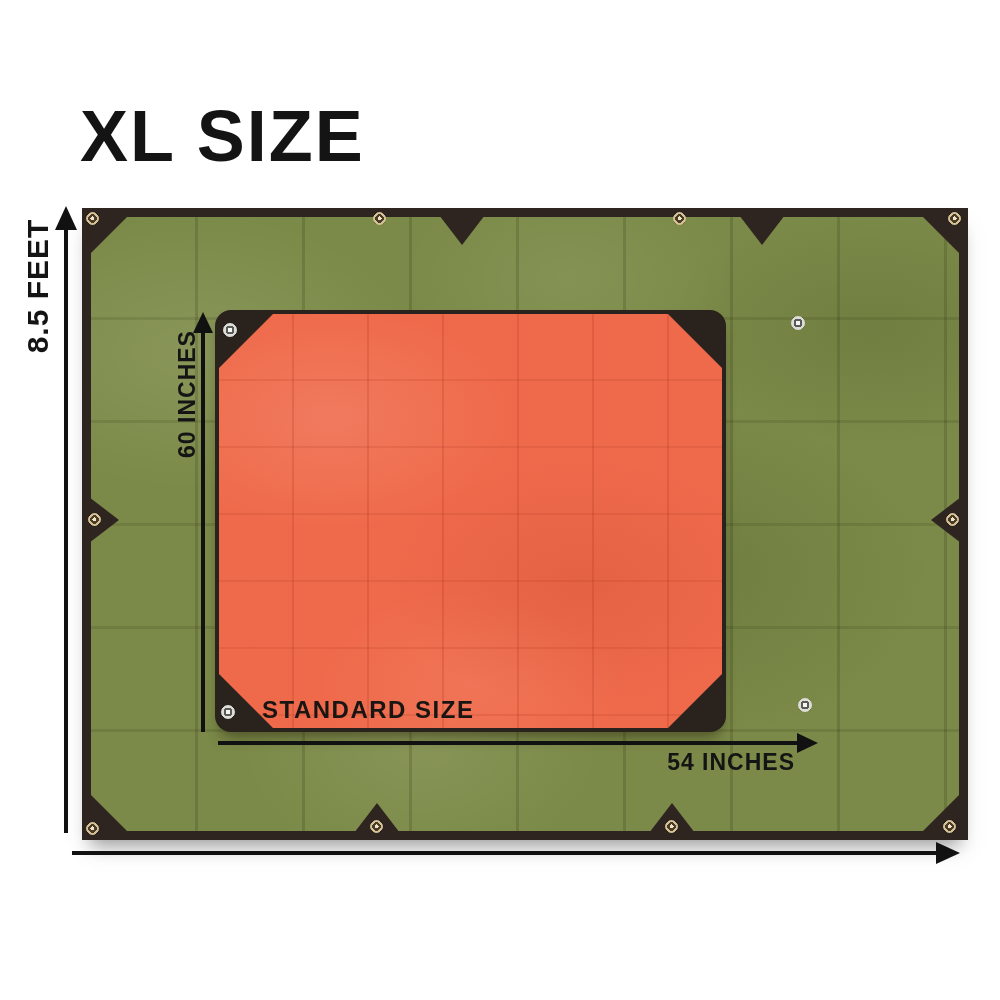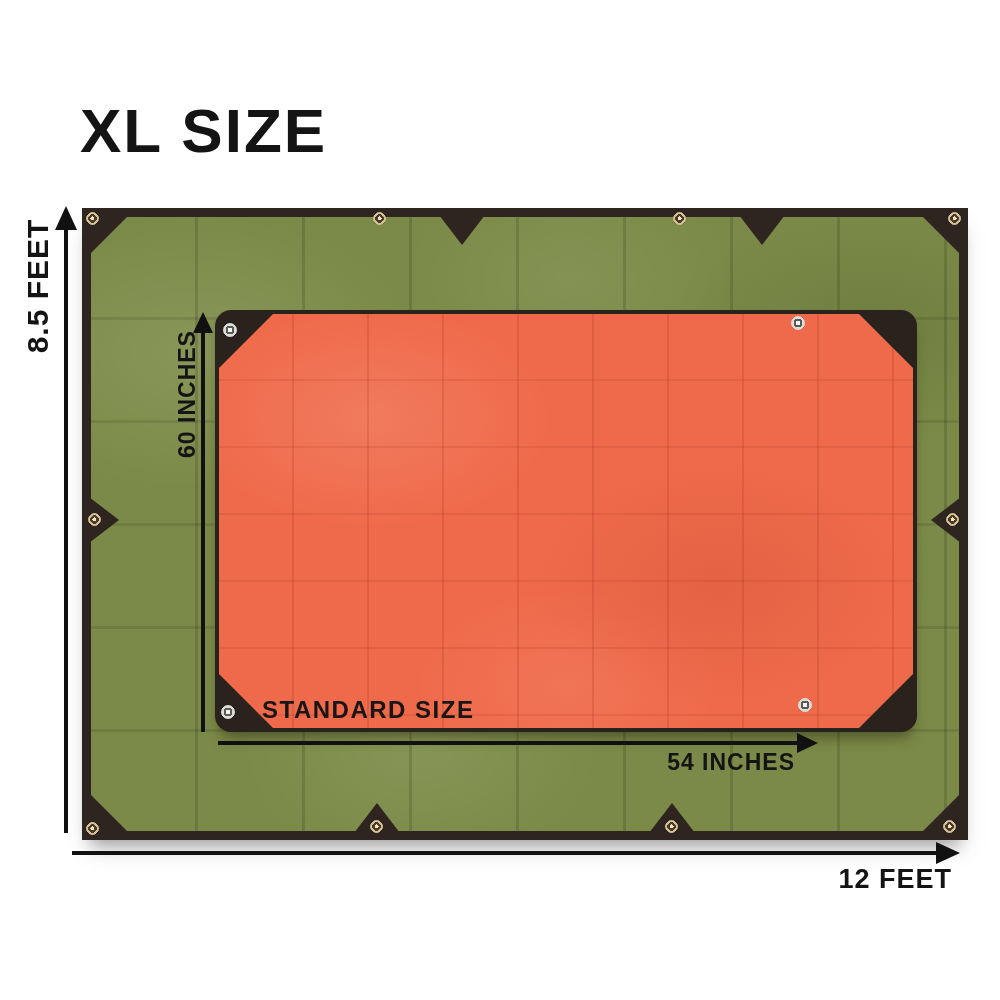--- a/index.html
+++ b/index.html
@@ -13,21 +13,21 @@
     --grommet-silver:#dcdcd8;
   }
   html,body{margin:0;padding:0;}
   body{background:#888;font-family:"Liberation Sans",sans-serif;}
   .canvas{
     position:relative;width:1000px;height:1000px;margin:0 auto;
     background:var(--background);overflow:hidden;color:var(--text);
   }
   .title{
     position:absolute;left:80px;top:100px;
-    font-size:62px;font-weight:800;letter-spacing:2px;line-height:1;
+    font-size:72px;font-weight:800;letter-spacing:2px;line-height:1;
     color:var(--text);white-space:nowrap;
   }
   
   .tarp-xl{
     position:absolute;left:82px;top:208px;width:886px;height:632px;
     background:var(--tarp-trim-dark);border-radius:8px;
     box-shadow:0 14px 18px -8px rgba(70,70,70,.55);
   }
   .tarp-xl .surface{
     position:absolute;left:9px;top:9px;right:9px;bottom:9px;border-radius:4px;
@@ -56,21 +56,21 @@
     background:radial-gradient(circle at 50% 50%,
       #efe4c6 0 2px, #4a3c26 2px 4.2px, var(--grommet-brass) 4.2px 6.4px, rgba(0,0,0,.35) 6.4px);
   }
   .grommet.silver{
     width:14px;height:14px;
     background:radial-gradient(circle at 50% 50%,
       #f5f5f2 0 2.2px, #5a5a56 2.2px 4.5px, var(--grommet-silver) 4.5px 7px, rgba(0,0,0,.3) 7px);
   }
   
   .tarp-std{
-    position:absolute;left:215px;top:310px;width:702px;height:422px;
+    position:absolute;left:215px;top:310px;width:511px;height:422px;
     background:var(--standard-trim-dark);border-radius:16px;
     box-shadow:0 10px 14px -5px rgba(35,30,10,.5);
   }
   .tarp-std .surface{
     position:absolute;left:4px;top:4px;right:4px;bottom:4px;border-radius:13px;
     background-color:var(--standard-tarp-orange);
     background-image:
       repeating-linear-gradient(90deg, rgba(0,0,0,0) 0 73px, rgba(160,45,25,.20) 73px 75px),
       repeating-linear-gradient(180deg, rgba(0,0,0,0) 0 65px, rgba(160,45,25,.15) 65px 67px),
       radial-gradient(ellipse 260px 160px at 22% 25%, rgba(255,240,230,.12), rgba(0,0,0,0) 70%),
@@ -145,21 +145,20 @@
 
     <div class="std-name">STANDARD SIZE</div>
   </div>
 
   <div class="arrow-line" style="left:64px;top:218px;width:4px;height:615px"></div>
   <div class="ah up-big" style="left:55px;top:206px"></div>
   <div class="dim-label rot lbl-85">8.5 FEET</div>
 
   <div class="arrow-line" style="left:72px;top:851px;width:868px;height:4px"></div>
   <div class="ah right-big" style="left:936px;top:842px"></div>
-  <div class="dim-label lbl-12">12 FEET</div>
 
   <div class="arrow-line" style="left:201px;top:324px;width:4px;height:408px"></div>
   <div class="ah up-sm" style="left:193px;top:312px"></div>
   <div class="dim-label rot lbl-60">60 INCHES</div>
 
   <div class="arrow-line" style="left:218px;top:741px;width:582px;height:4px"></div>
   <div class="ah right-sm" style="left:797px;top:733px"></div>
   <div class="dim-label lbl-82">54 INCHES</div>
 
   <div class="title">XL SIZE</div>

